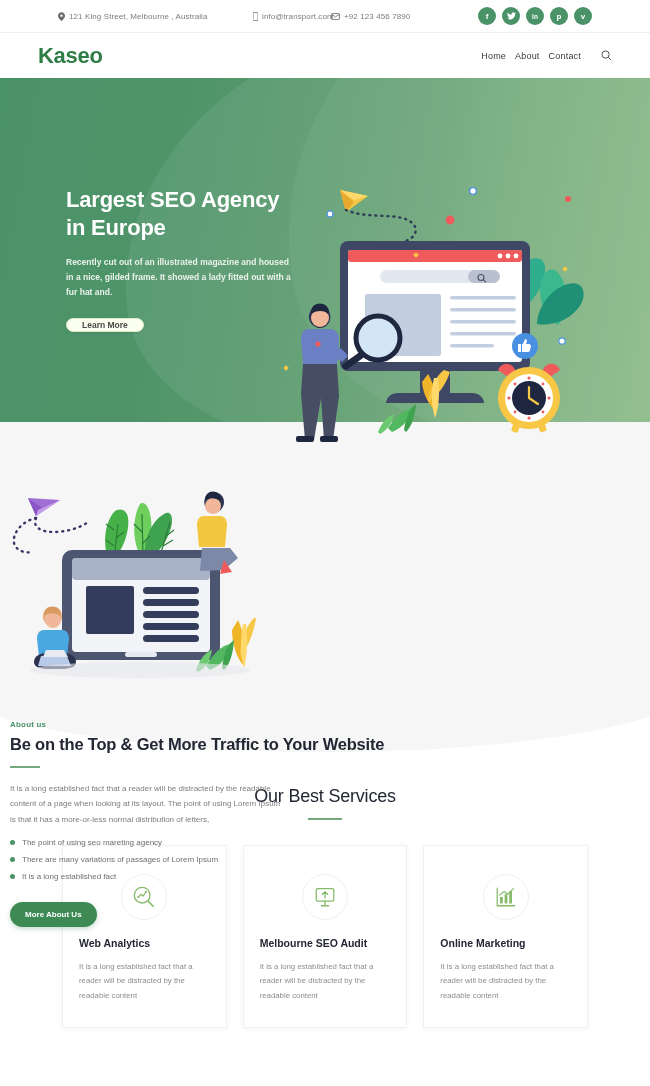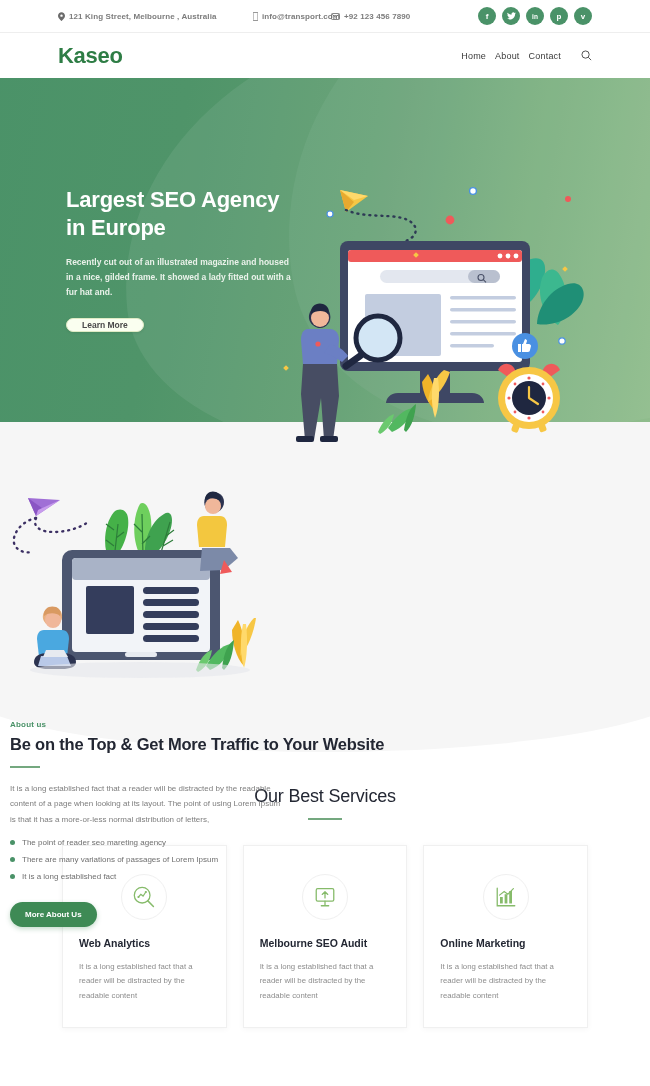--- a/index.html
+++ b/index.html
@@ -15,21 +15,21 @@
   
   .topbar {
     height:33px;
     background:#ffffff;
     border-bottom:1px solid #eeeeee;
     display:flex;
     align-items:center;
     padding:0 58px 0 58px;
     position:relative;
   }
-  .topbar-info { display:flex; align-items:flex-start; gap:0; flex:1;font-weight:bold; }
+  .topbar-info { display:flex; align-items:flex-start; gap:0; flex:1; }
   .tb-item {
     display:flex; align-items:center; gap:4px;
     font-size:8px; color:#7c7c7c; letter-spacing:.1px;
     white-space:nowrap;
   }
   .tb-item.addr { width:195px; }
   .tb-item.mail { width:78px; }
   .tb-ico { color:#6b6b6b; display:flex; align-items:center; }
   .socials { display:flex; gap:6px; align-items:center; }
   .soc {
@@ -37,21 +37,21 @@
     background:#4a9268; color:#fff;
     display:flex; align-items:center; justify-content:center;
     font-size:8px; font-weight:bold;
   }
 
   
   .header {
     height:45px;
     background:#fff;
     display:flex; align-items:center;
-    padding:0 58px;
+    padding:0 38px;
     position:relative; z-index:20;
   }
   .logo { font-size:22px; font-weight:bold; color:#2e7d45; letter-spacing:-0.3px; flex:1; }
   .nav { display:flex; align-items:center; gap:9px; }
   .nav a { font-size:9px; color:#3a3a3a; text-decoration:none; letter-spacing:.2px; }
   .search-btn { margin-left:11px; display:flex; align-items:center; color:#3a3a3a; }
 
   
   .hero {
     position:relative;
@@ -404,21 +404,21 @@
     </svg>
 
     <div class="about-text">
       <div class="eyebrow">About us</div>
       <h2>Be on the Top &amp; Get More Traffic to Your Website</h2>
       <div class="rule"></div>
       <p class="about-p">It is a long established fact that a reader will be distracted by the readable content of a page when looking at its layout. The point of using Lorem Ipsum is that it has a more-or-less normal distribution of letters,</p>
       <ul class="alist">
         <li>
           <span class="dot"></span>
-          <span>The point of reader seo mareting agency</span>
+          <span>The point of using seo mareting agency</span>
         </li>
         <li>
           <span class="dot"></span>
           <span>There are many variations of passages of Lorem Ipsum</span>
         </li>
         <li>
           <span class="dot"></span>
           <span>It is a long established fact</span>
         </li>
       </ul>

